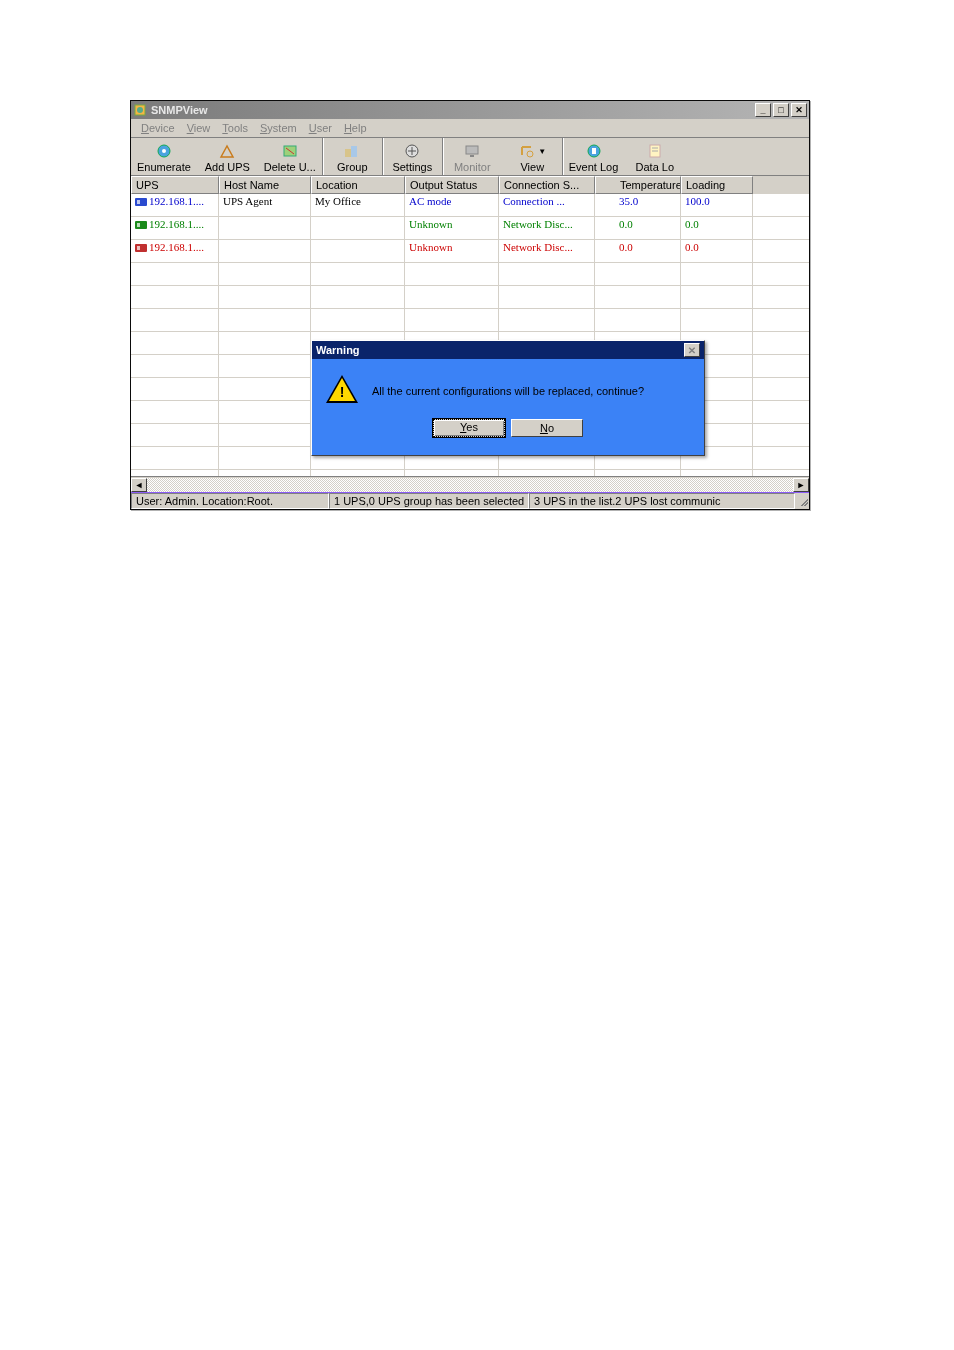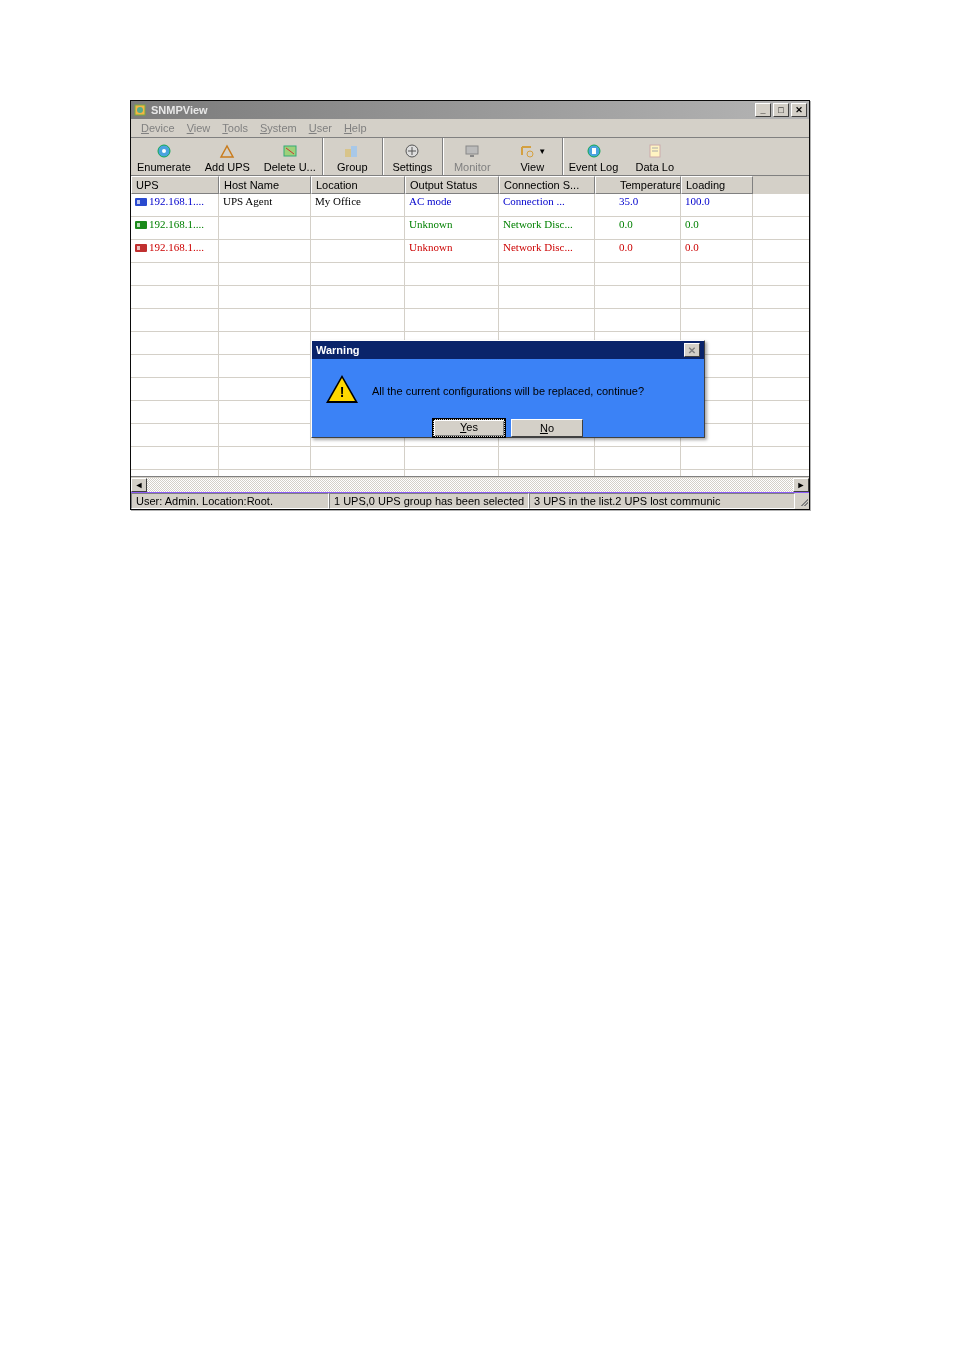--- a/index.html
+++ b/index.html
@@ -232,21 +232,21 @@
     top:9px;left:0;width:32px;
     text-align:center;
     font-weight:bold;
     font-size:14px;
     color:#000;
   }
   .dlg-btns {
     display:flex;
     justify-content:center;
     gap:6px;
-    padding:6px 0 0;
+    padding:6px 0 18px;
   }
   .dlg-btn {
     min-width:72px;
     padding:2px 0;
     background:#d4d0c8;
     border:1px solid;
     border-color:#fff #404040 #404040 #fff;
     font-size:11px;
     text-align:center;
   }

